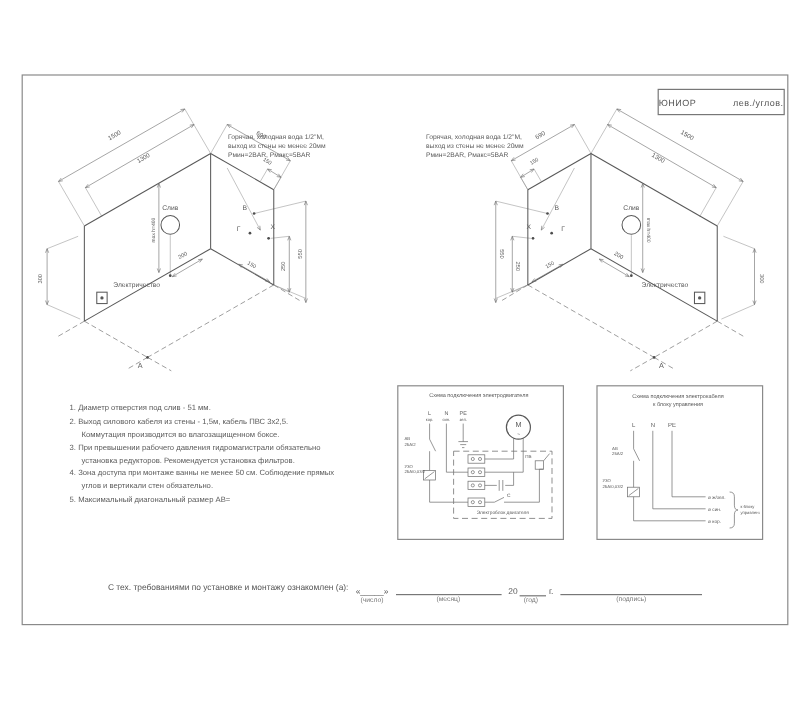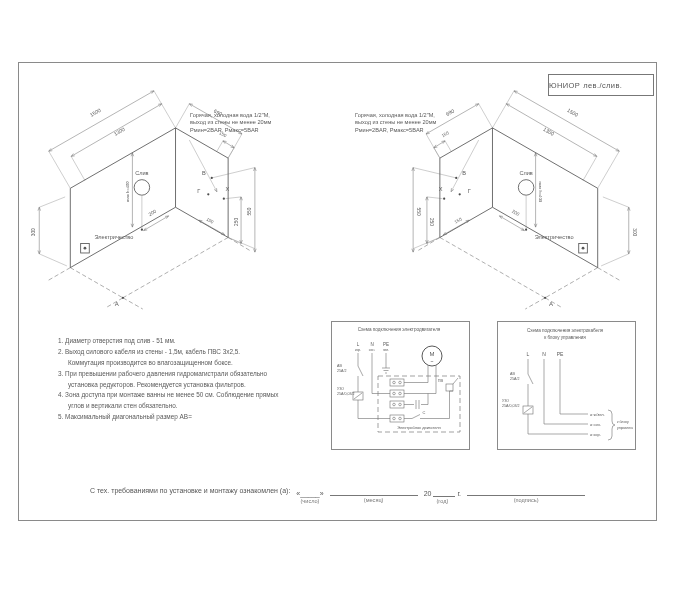--- a/index.html
+++ b/index.html
@@ -1,19 +1,19 @@
 <!DOCTYPE html>
 <html><head>
 <meta charset="utf-8">
 <style>
   html,body{margin:0;padding:0;background:#fff;}
   body{width:675px;height:600px;position:relative;font-family:"Liberation Sans",sans-serif;color:#3a3a3a;}
   .frame{position:absolute;left:18px;top:62px;width:637px;height:457px;border:1px solid #8a8a8a;background:#fff;}
   .title-block{position:absolute;left:548px;top:74px;width:104px;height:20px;border:1px solid #777;
-    display:flex;align-items:center;justify-content:flex-start;font-size:7.5px;letter-spacing:.4px;color:#555;white-space:nowrap;}
+    display:flex;align-items:center;justify-content:space-between;font-size:7.5px;letter-spacing:.4px;color:#555;white-space:nowrap;}
   .title-block .model{margin-right:3px;}
   .iso{position:absolute;}
   .iso-left{left:22px;top:88px;}
   .iso-right{left:370px;top:88px;}
   .wnote{position:absolute;width:124px;font-size:5.6px;line-height:1.32;color:#5a5a5a;}
   .wnote-left{left:190px;top:112px;}
   .wnote-right{left:355px;top:112px;}
   .notes{position:absolute;left:58px;top:336px;width:272px;font-size:6.4px;line-height:1.7;color:#5a5a5a;}
   .note-line{white-space:nowrap;}
   .note-line.indent{margin-left:10px;}
@@ -33,21 +33,21 @@
   .line-thin{stroke:#8d8d8d;stroke-width:.5;fill:none;}
   .line-dim{stroke:#6e6e6e;stroke-width:.6;fill:none;}
 </style>
 </head>
 <body>
 
 <div class="frame"></div>
 
 <div class="title-block">
   <span class="model">ЮНИОР</span>
-  <span class="variant">лев./слив.</span>
+  <span class="variant">лев./углов.</span>
 </div>
 
 <svg id="iso-left" class="iso iso-left" width="276" height="223" viewBox="0 0 320 258">
     <line x1="56" y1="208" x2="117" y2="243" class="line-dash"></line>
     <line x1="239" y1="173" x2="117" y2="243" class="line-dash"></line>
     <line x1="56" y1="208" x2="30" y2="223" class="line-dash"></line>
     <line x1="239" y1="173" x2="264" y2="188" class="line-dash"></line>
     <line x1="117" y1="243" x2="140" y2="256" class="line-dash"></line>
     <line x1="117" y1="243" x2="98" y2="254" class="line-dash"></line>
     <line x1="178" y1="46" x2="153" y2="3" class="line-thin"></line>

